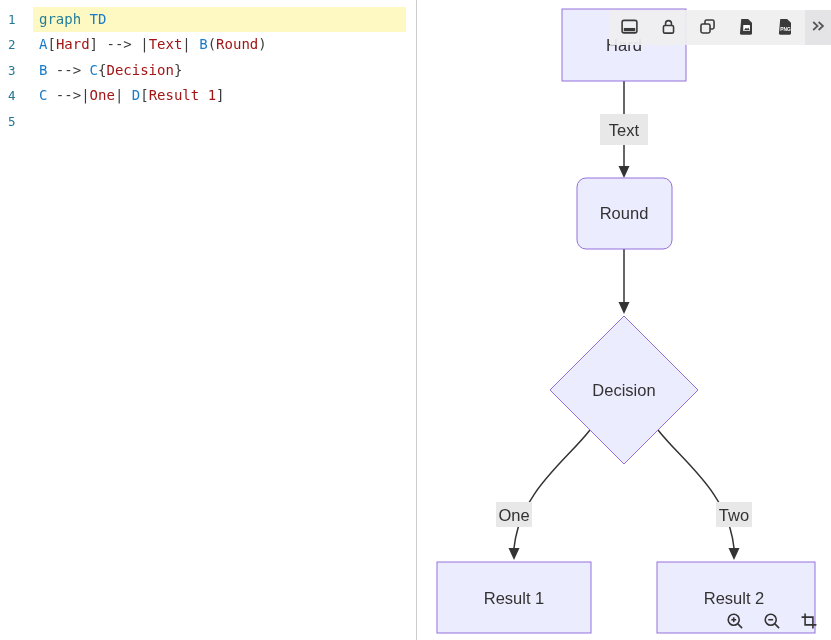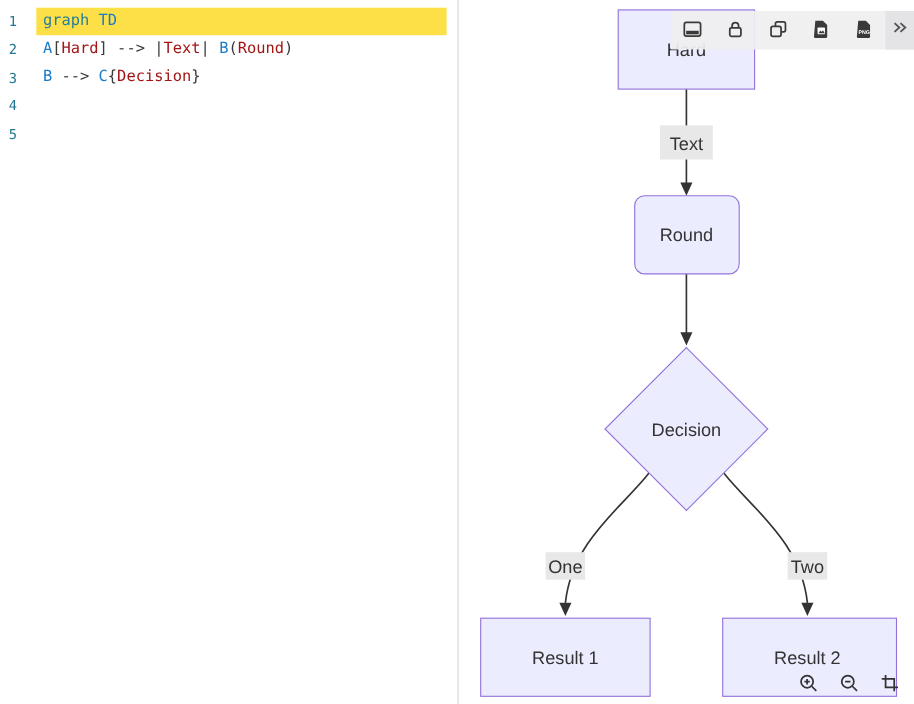--- a/index.html
+++ b/index.html
@@ -7,21 +7,21 @@
               font-family:"Liberation Sans", sans-serif; }
   .app { position:relative; width:831px; height:640px; background:#fff; }
 
   
   .editor { position:absolute; left:0; top:0; width:416px; height:640px; background:#fff;
             font-family:"DejaVu Sans Mono", monospace; font-size:14px; padding-top:7px; }
   .code-line { display:flex; height:25.4px; line-height:25.4px; align-items:center; }
   .ln { width:33px; padding-left:8px; flex:0 0 33px; color:#237893; font-size:12.5px;
         user-select:none; }
   .code { white-space:pre; width:373px; padding-left:6px; height:25.4px; }
-  .code-line.active .code { background:#fde047; }
+  .code-line.active .code { background:#fef9c3; }
   .tok-keyword { color:#267f99; }
   .tok-entity  { color:#1a7bc9; }
   .tok-string  { color:#a31515; }
   .tok-punct   { color:#3b3b3b; }
   .tok-op      { color:#3b3b3b; }
 
   .divider { position:absolute; left:416px; top:0; width:1px; height:640px; background:#cccccc;
              cursor:col-resize; }
 
   
@@ -55,20 +55,21 @@
       <div class="code-line">
         <span class="ln">2</span>
         <span class="code"><span class="tok-entity">A</span><span class="tok-punct">[</span><span class="tok-string">Hard</span><span class="tok-punct">]</span><span class="tok-op"> --&gt; </span><span class="tok-punct">|</span><span class="tok-string">Text</span><span class="tok-punct">|</span><span class="tok-op"> </span><span class="tok-entity">B</span><span class="tok-punct">(</span><span class="tok-string">Round</span><span class="tok-punct">)</span></span>
       </div>
       <div class="code-line">
         <span class="ln">3</span>
         <span class="code"><span class="tok-entity">B</span><span class="tok-op"> --&gt; </span><span class="tok-entity">C</span><span class="tok-punct">{</span><span class="tok-string">Decision</span><span class="tok-punct">}</span></span>
       </div>
       <div class="code-line">
         <span class="ln">4</span>
+        <span class="code"><span class="tok-entity">C</span><span class="tok-op"> --&gt;</span><span class="tok-punct">|</span><span class="tok-string">One</span><span class="tok-punct">|</span><span class="tok-op"> </span><span class="tok-entity">D</span><span class="tok-punct">[</span><span class="tok-string">Result 1</span><span class="tok-punct">]</span></span>
       </div>
       <div class="code-line">
         <span class="ln">5</span>
       </div>
     </div>
 
   <div class="divider"></div>
 
   <div class="diagram">
 

